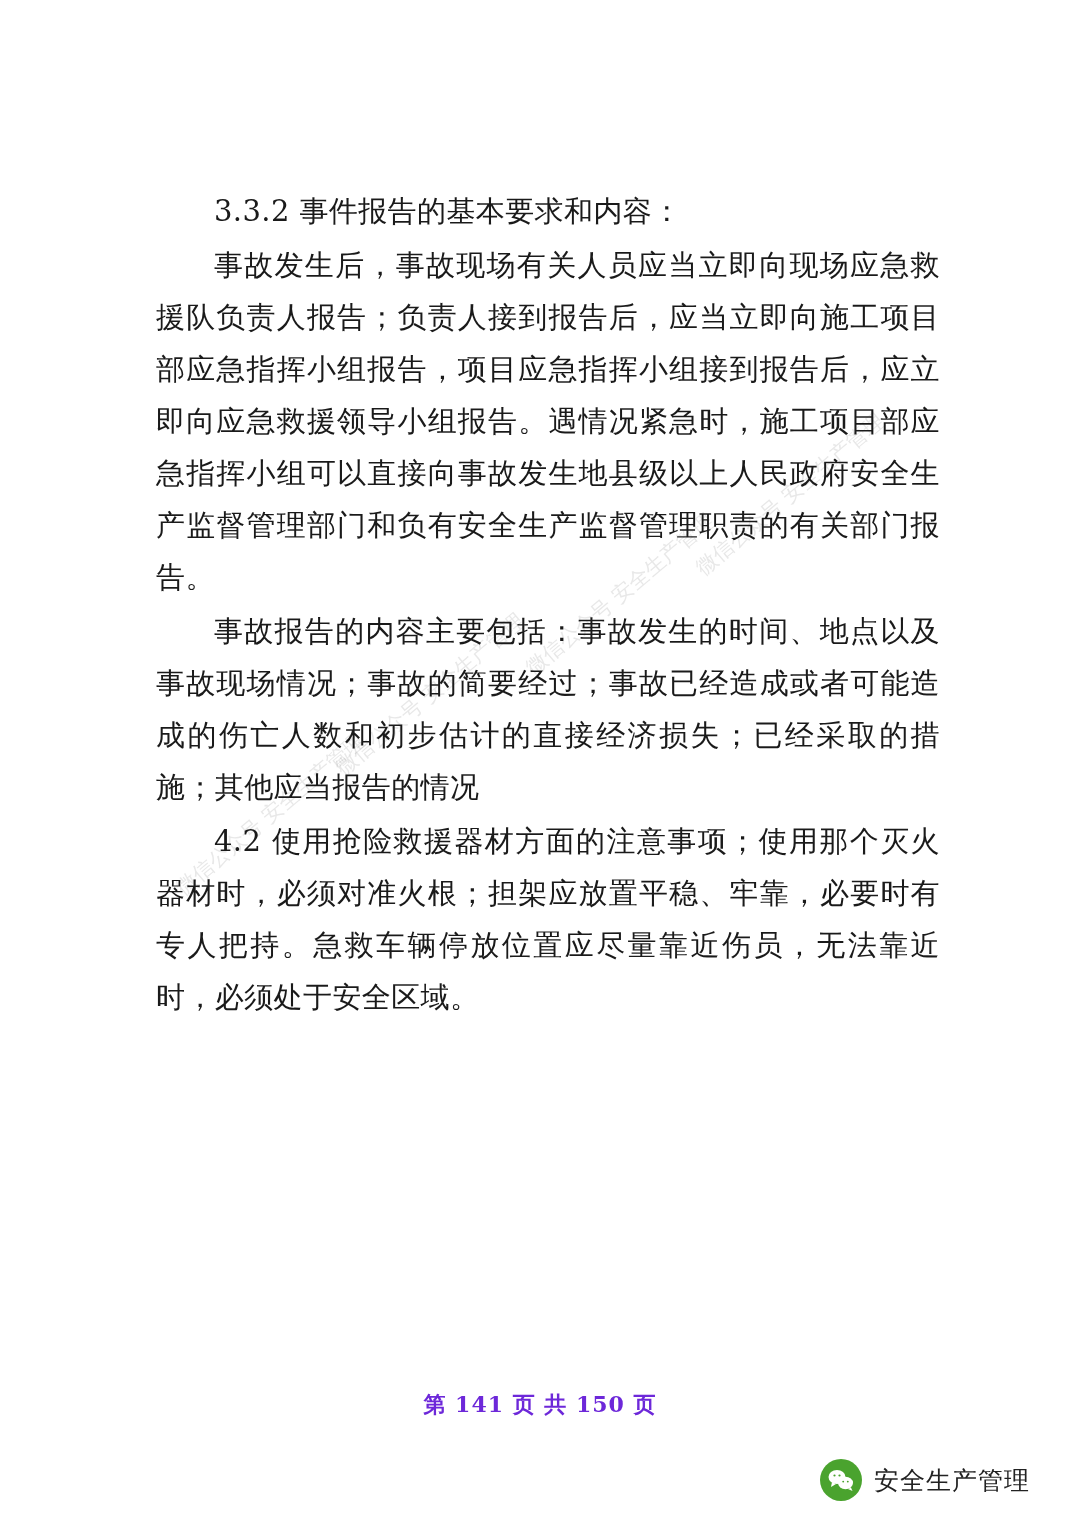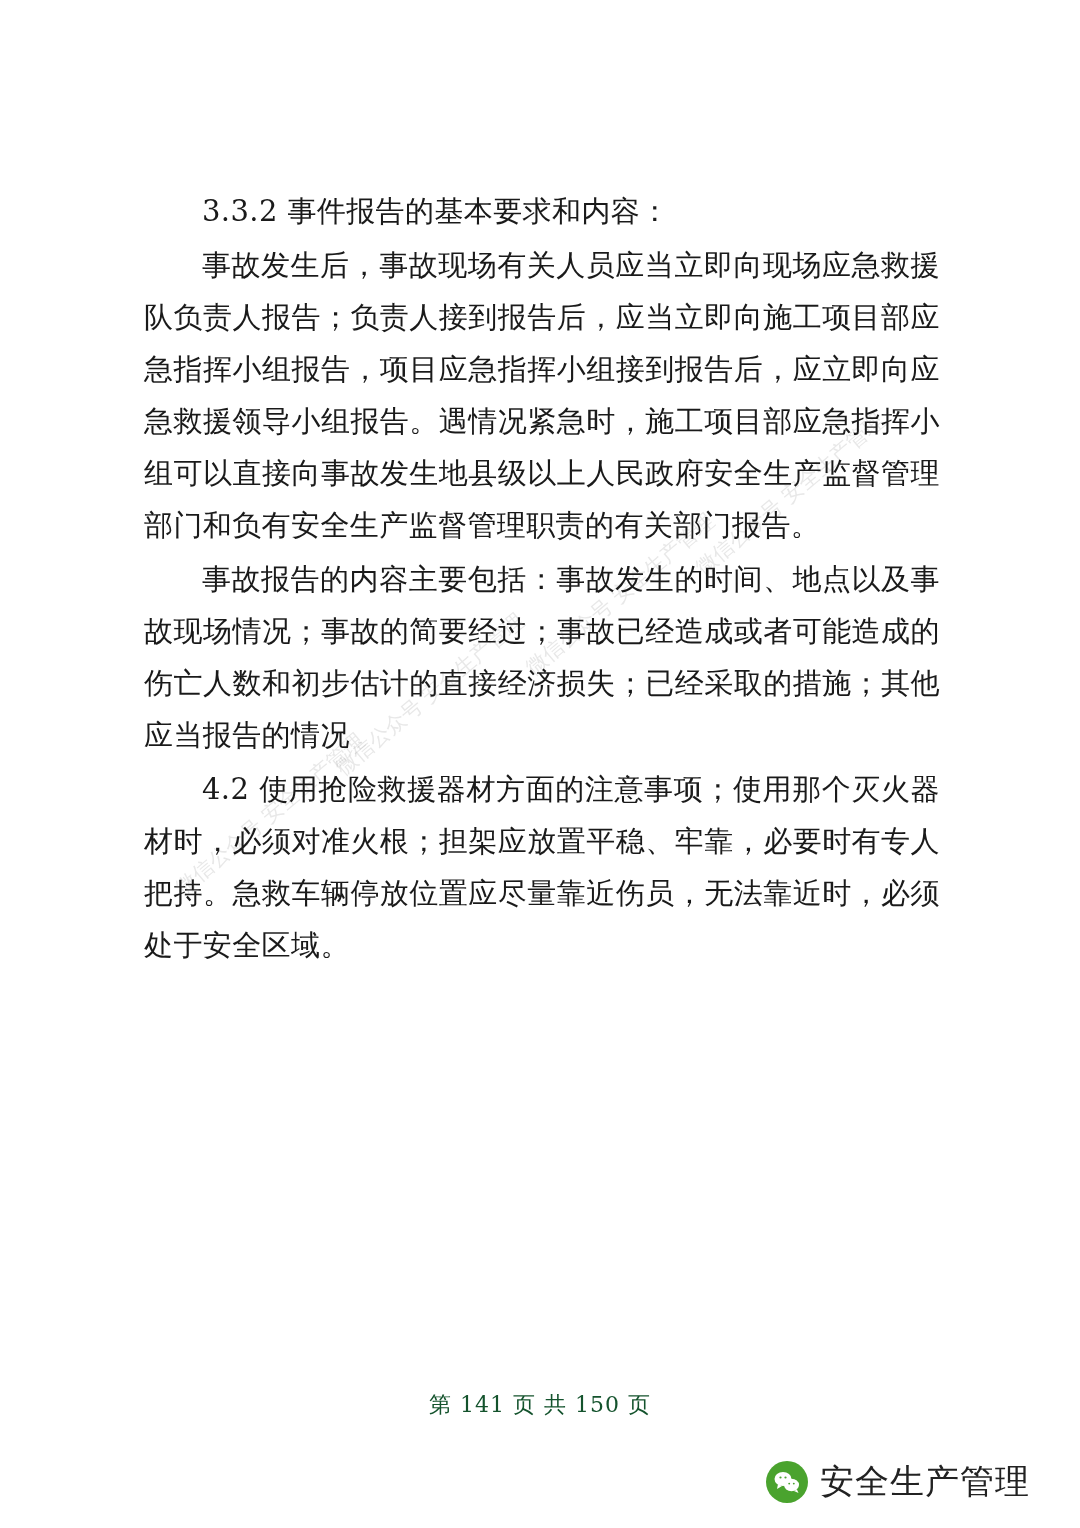--- a/index.html
+++ b/index.html
@@ -20,40 +20,40 @@
     position: absolute;
     left: 140px;
     top: 185px;
     width: 800px;
   }
   .para {
     font-size: 29px;
     line-height: 52px;
     text-align: justify;
     text-justify: inter-ideograph;
-    margin: 0 0 2px 4px;
+    margin: 0 0 2px 16px;
     letter-spacing: 0.4px;
   }
   .para.indent {
     text-indent: 58px;
   }
   .para.heading {
     font-weight: bold;
     text-indent: 58px;
   }
   .footer {
     position: absolute;
     left: 0;
     top: 1390px;
     width: 1080px;
     text-align: center;
     font-size: 22px;
-    font-weight: normal;
+    font-weight: bold;
     font-family: "DejaVu Serif", serif;
-    color: #14532d;
+    color: #6d28d9;
     letter-spacing: 1px;
   }
   .wm-layer {
     position: absolute;
     left: 0;
     top: 0;
     width: 1080px;
     height: 1528px;
     pointer-events: none;
     overflow: hidden;
@@ -85,21 +85,21 @@
     width: 42px;
     height: 42px;
     border-radius: 50%;
     background: #4aa32e;
     display: flex;
     align-items: center;
     justify-content: center;
   }
   .badge-circle svg { display: block; }
   .badge-text {
-    font-size: 34px;
+    font-size: 25px;
     font-family: "DejaVu Sans", sans-serif;
     color: #222222;
     letter-spacing: 1px;
   }
 </style>
 </head>
 <body>
 
 <div class="page">
 

